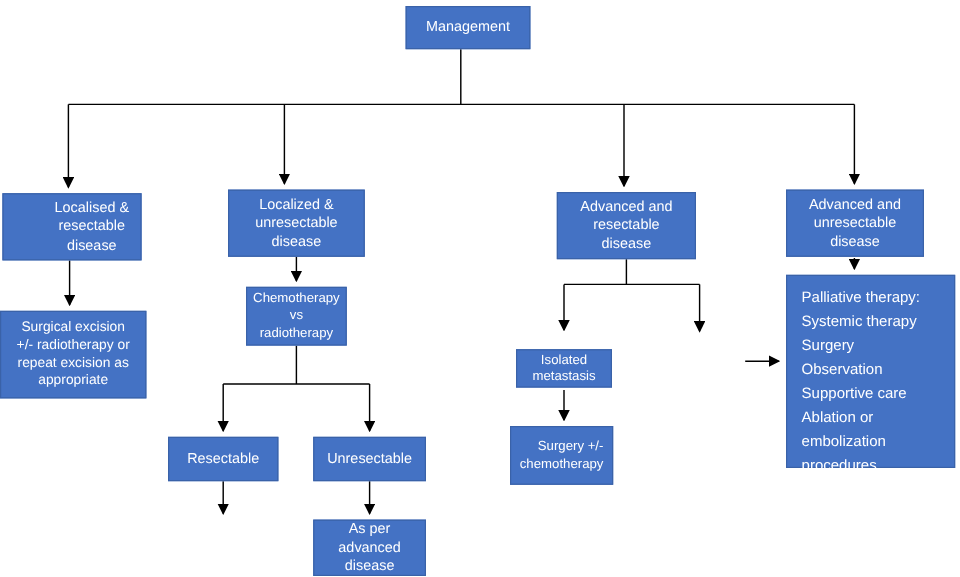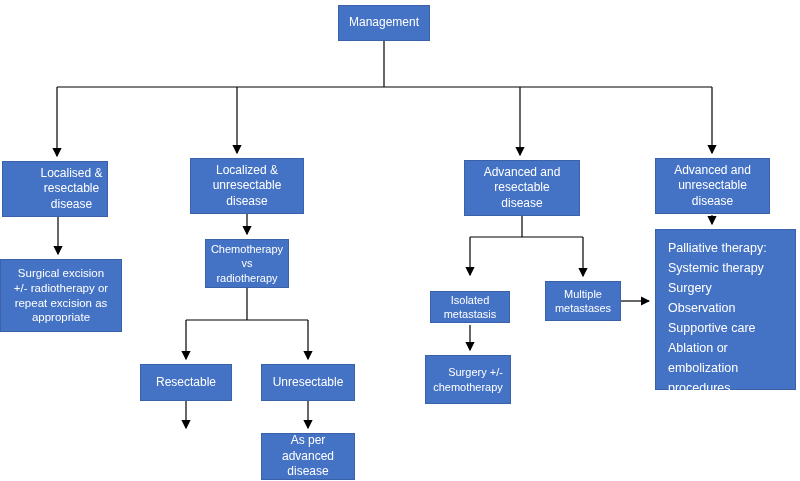--- a/index.html
+++ b/index.html
@@ -87,23 +87,23 @@
       <path d="M470,325 L470,350" marker-end="url(#arrow)"></path>
     </g>
     <g stroke="#000" stroke-width="1.2" fill="none">
       <path d="M621,301 L649,301" marker-end="url(#arrow)"></path>
     </g>
     <g stroke="#000" stroke-width="1.2" fill="none">
       <path d="M712,215 L712,224" marker-end="url(#arrow)"></path>
     </g>
   </svg>
 
-  <div class="node" style="left:338px; top:5px; width:92px; height:36px; font-size:12px;">Management</div>
+  <div class="node" style="left:338px; top:5px; width:104px; height:36px; font-size:12px;">Management</div>
 
-  <div class="node" style="left:2px; top:161px; width:106px; height:56px; font-size:12px;padding-left:36px;">Localised &amp;
+  <div class="node" style="left:2px; top:161px; width:116px; height:56px; font-size:12px;padding-left:36px;">Localised &amp;
 resectable
 disease</div>
 
   <div class="node" style="left:190px; top:158px; width:114px; height:56px; font-size:12px;">Localized &amp;
 unresectable
 disease</div>
 
   <div class="node" style="left:464px; top:160px; width:116px; height:56px; font-size:12px;">Advanced and
 resectable
 disease</div>
@@ -126,22 +126,20 @@
   <div class="node" style="left:261px; top:364px; width:94px; height:37px; font-size:12px;">Unresectable</div>
 
 
   <div class="node" style="left:261px; top:433px; width:94px; height:47px; font-size:12px;">As per
 advanced
 disease</div>
 
   <div class="node" style="left:430px; top:280px; width:80px; height:32px; font-size:11px;margin-top:11px;">Isolated
 metastasis</div>
 
-  <div class="node" style="left:545px; top:281px; width:76px; height:40px; font-size:11px;">Multiple
-metastases</div>
 
   <div class="node" style="left:425px; top:355px; width:86px; height:49px; font-size:11px;text-align:right;">Surgery +/-
 chemotherapy</div>
 
   <div class="node left-align" style="left:655px; top:229px; width:141px; height:161px; font-size:12.5px;">Palliative therapy:
 Systemic therapy
 Surgery
 Observation
 Supportive care
 Ablation or embolization

